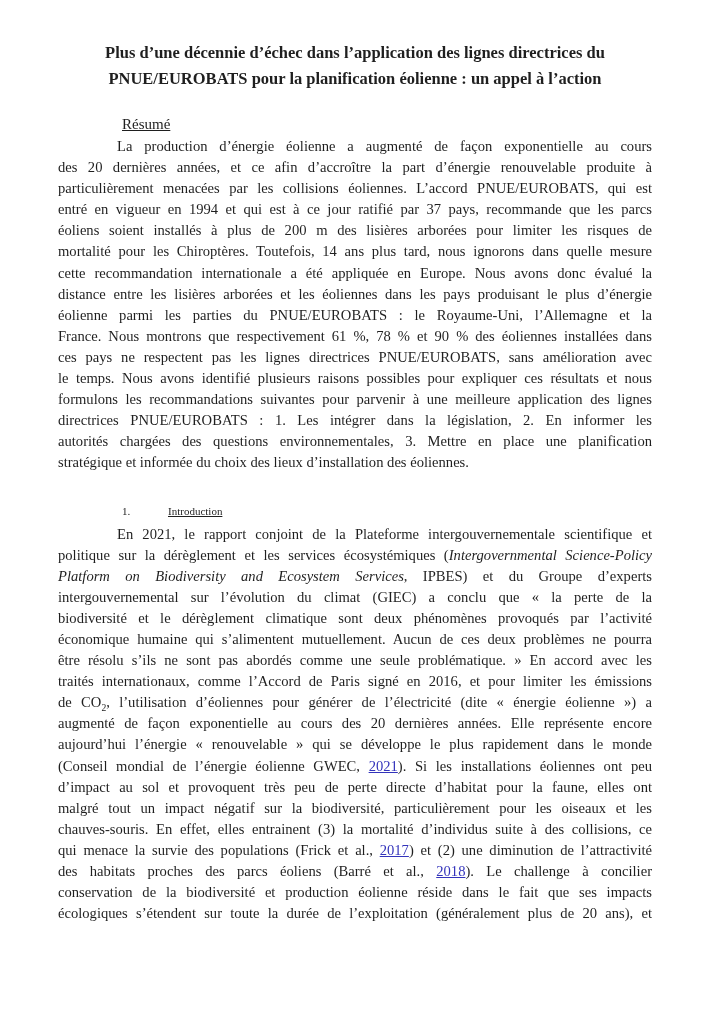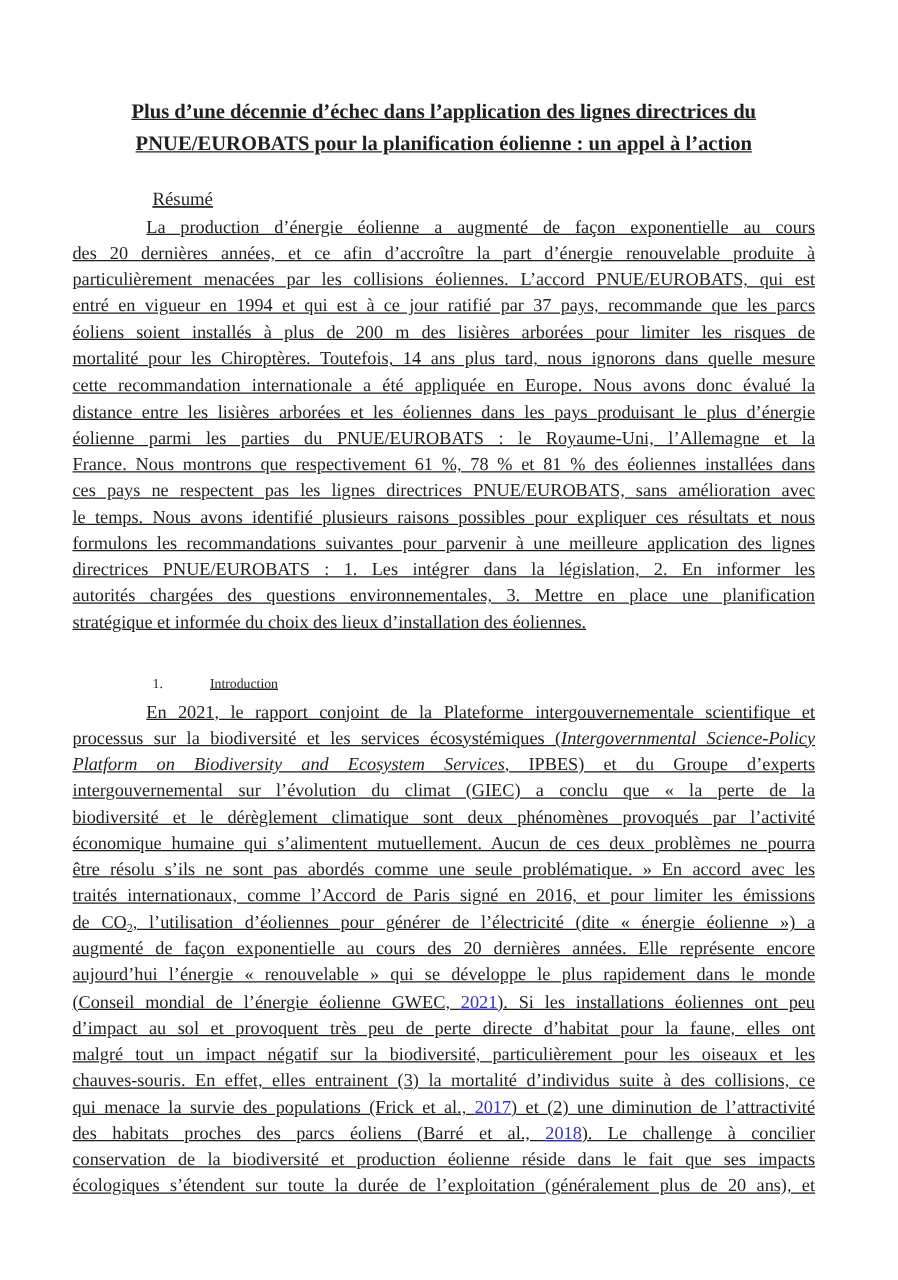--- a/index.html
+++ b/index.html
@@ -10,22 +10,21 @@
   }
   .page {
     width: 718px; height: 1024px;
     box-sizing: border-box;
     background: #ffffff;
     font-family: "Liberation Serif", "DejaVu Serif", serif;
     color: #1f1f1f;
   }
   .content {
     box-sizing: border-box;
-    padding: 76px 66px 0 58px;
-    text-decoration: underline;
+    padding: 40px 66px 0 58px;
   }
   .title {
     font-weight: bold;
     text-align: center;
     font-size: 16.5px;
     line-height: 26px;
     margin: 0 6px;
   }
   .abstract-heading {
     margin: 22px 0 1px 64px;
@@ -72,36 +71,36 @@
     <div class="para">
         <div class="line indent"><span>La production d’énergie éolienne a augmenté de façon exponentielle au cours</span></div>
         <div class="line"><span>des 20 dernières années, et ce afin d’accroître la part d’énergie renouvelable produite à</span></div>
         <div class="line"><span>particulièrement menacées par les collisions éoliennes. L’accord PNUE/EUROBATS, qui est</span></div>
         <div class="line"><span>entré en vigueur en 1994 et qui est à ce jour ratifié par 37 pays, recommande que les parcs</span></div>
         <div class="line"><span>éoliens soient installés à plus de 200 m des lisières arborées pour limiter les risques de</span></div>
         <div class="line"><span>mortalité pour les Chiroptères. Toutefois, 14 ans plus tard, nous ignorons dans quelle mesure</span></div>
         <div class="line"><span>cette recommandation internationale a été appliquée en Europe. Nous avons donc évalué la</span></div>
         <div class="line"><span>distance entre les lisières arborées et les éoliennes dans les pays produisant le plus d’énergie</span></div>
         <div class="line"><span>éolienne parmi les parties du PNUE/EUROBATS : le Royaume-Uni, l’Allemagne et la</span></div>
-        <div class="line"><span>France. Nous montrons que respectivement 61 %, 78 % et 81 % des éoliennes installées dans</span></div>
+        <div class="line"><span>France. Nous montrons que respectivement 61 %, 78 % et 90 % des éoliennes installées dans</span></div>
         <div class="line"><span>ces pays ne respectent pas les lignes directrices PNUE/EUROBATS, sans amélioration avec</span></div>
         <div class="line"><span>le temps. Nous avons identifié plusieurs raisons possibles pour expliquer ces résultats et nous</span></div>
         <div class="line"><span>formulons les recommandations suivantes pour parvenir à une meilleure application des lignes</span></div>
         <div class="line"><span>directrices PNUE/EUROBATS : 1. Les intégrer dans la législation, 2. En informer les</span></div>
         <div class="line"><span>autorités chargées des questions environnementales, 3. Mettre en place une planification</span></div>
         <div class="line last"><span>stratégique et informée du choix des lieux d’installation des éoliennes.</span></div>
       </div>
 
     <div class="section-heading">
       <span class="section-number">1.</span><span class="section-title">Introduction</span>
     </div>
 
     <div class="para">
         <div class="line indent"><span>En 2021, le rapport conjoint de la Plateforme intergouvernementale scientifique et</span></div>
-        <div class="line"><span>processus sur la biodiversité et les services écosystémiques (</span><span class="italic">Intergovernmental Science-Policy</span></div>
+        <div class="line"><span>politique sur la dérèglement et les services écosystémiques (</span><span class="italic">Intergovernmental Science-Policy</span></div>
         <div class="line"><span class="italic">Platform on Biodiversity and Ecosystem Services</span><span>, IPBES) et du Groupe d’experts</span></div>
         <div class="line"><span>intergouvernemental sur l’évolution du climat (GIEC) a conclu que « la perte de la</span></div>
         <div class="line"><span>biodiversité et le dérèglement climatique sont deux phénomènes provoqués par l’activité</span></div>
         <div class="line"><span>économique humaine qui s’alimentent mutuellement. Aucun de ces deux problèmes ne pourra</span></div>
         <div class="line"><span>être résolu s’ils ne sont pas abordés comme une seule problématique. » En accord avec les</span></div>
         <div class="line"><span>traités internationaux, comme l’Accord de Paris signé en 2016, et pour limiter les émissions</span></div>
         <div class="line"><span>de CO</span><span class="subscript">2</span><span>, l’utilisation d’éoliennes pour générer de l’électricité (dite « énergie éolienne ») a</span></div>
         <div class="line"><span>augmenté de façon exponentielle au cours des 20 dernières années. Elle représente encore</span></div>
         <div class="line"><span>aujourd’hui l’énergie « renouvelable » qui se développe le plus rapidement dans le monde</span></div>
         <div class="line"><span>(Conseil mondial de l’énergie éolienne GWEC, </span><a class="cite" href="#">2021</a><span>). Si les installations éoliennes ont peu</span></div>

